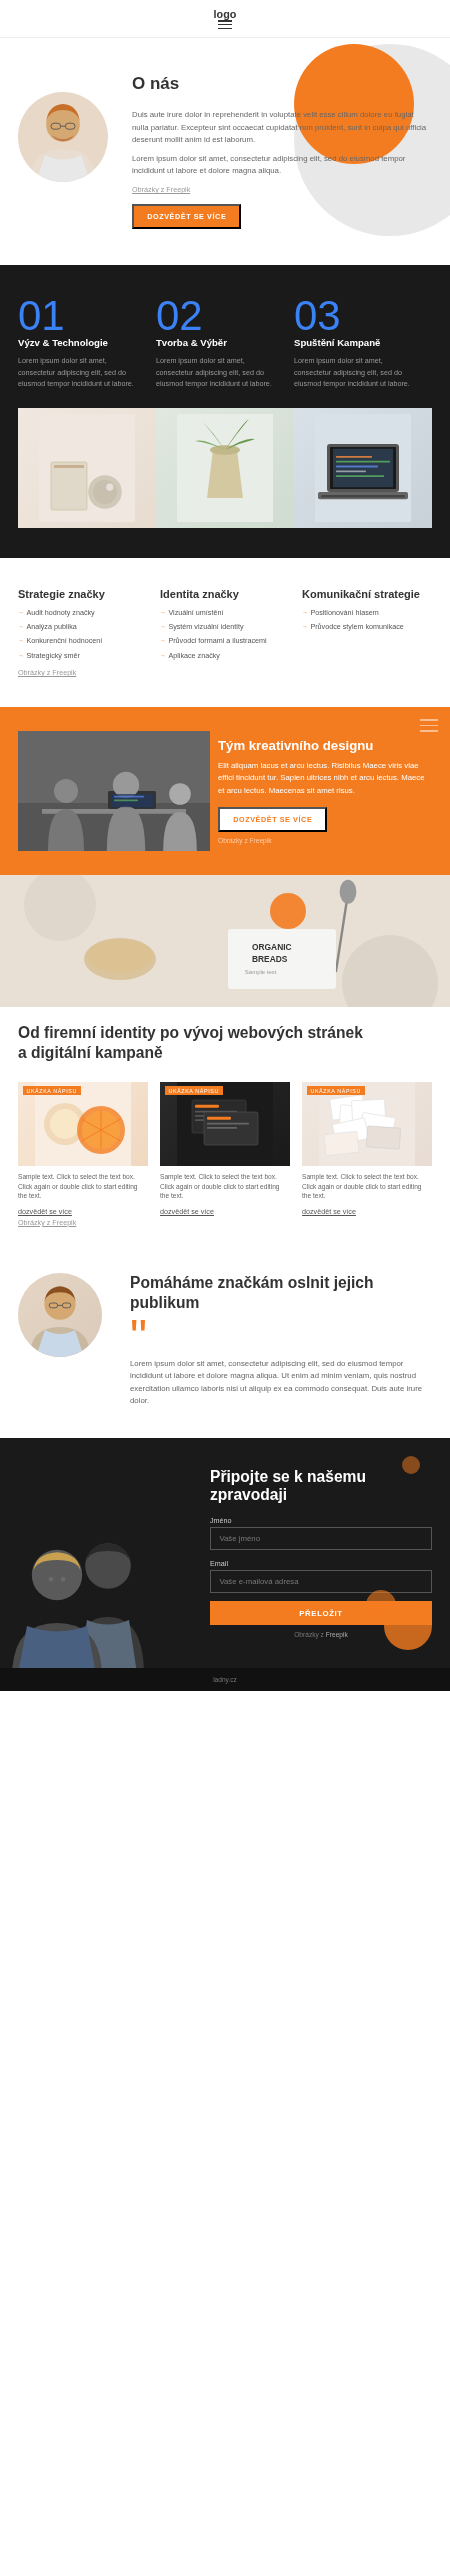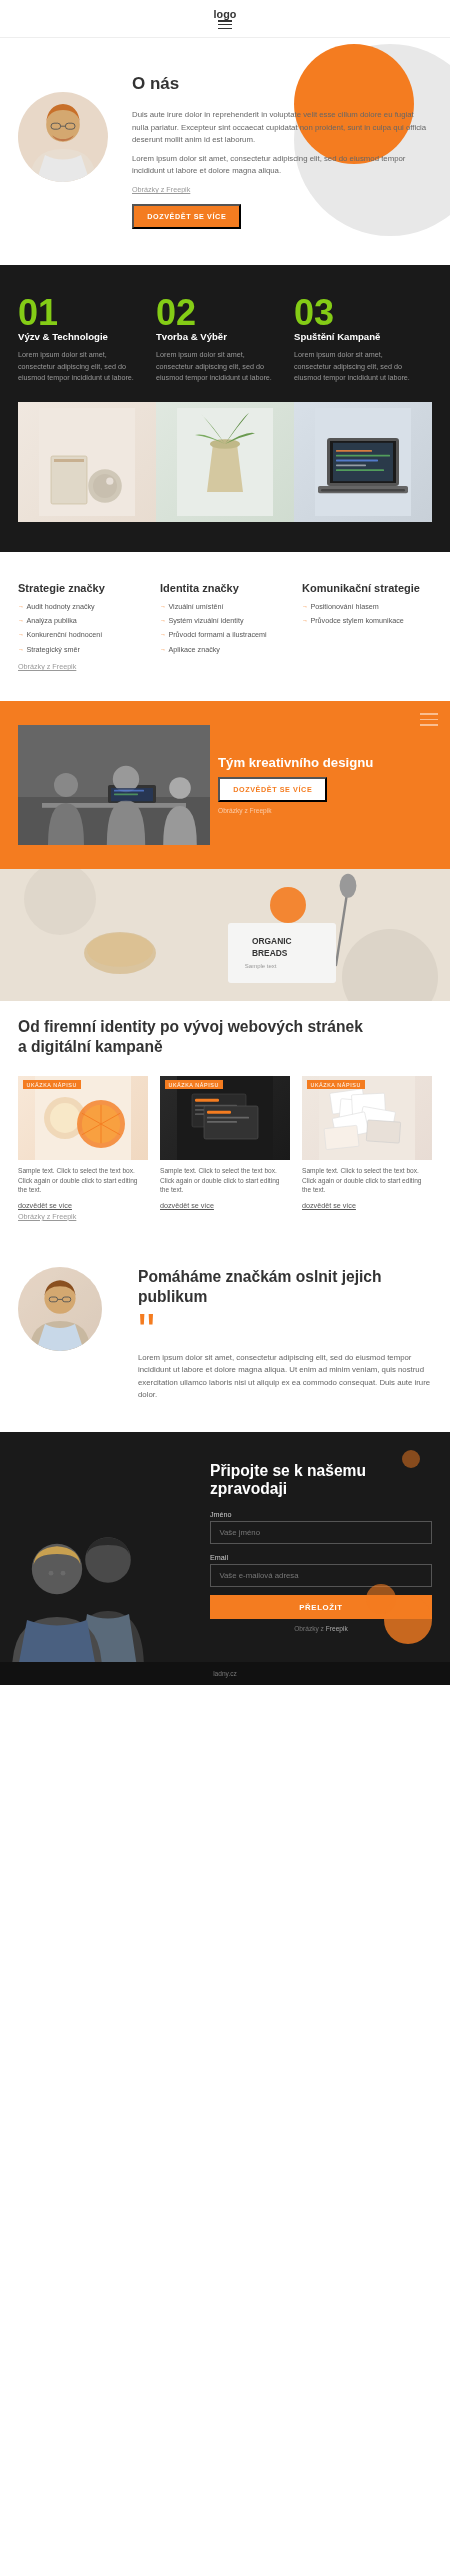--- a/index.html
+++ b/index.html
@@ -46,21 +46,21 @@
     }
 
     
     .steps-section {
       background: #1a1a1a; color: #fff;
       padding: 30px 18px;
     }
     .steps-grid { display: flex; gap: 0; }
     .step-item { flex: 1; padding: 0 12px 0 0; }
     .step-num {
-      font-size: 36px; font-weight: bold; color: #84cc16;
+      font-size: 42px; font-weight: normal; color: #3b82f6;
       line-height: 1;
     }
     .step-title { font-size: 9.6px; font-weight: bold; color: #fff; margin-bottom: 7.2px; }
     .step-desc { font-size: 7.2px; color: #999; line-height: 1.6; }
 
     
     .services-section {
       padding: 30px 18px; background: #fff;
       position: relative;
     }
@@ -137,21 +137,21 @@
       padding: 1.2px 3.6px; position: absolute; top: 4.8px; left: 4.8px;
       text-transform: uppercase; letter-spacing: 0.6px;
     }
     .portfolio-item p { font-size: 6.6px; color: #666; line-height: 1.5; margin-bottom: 3.6px; }
     .portfolio-link { font-size: 7.2px; color: #555; cursor: pointer; text-decoration: underline; }
     .portfolio-bottom-link { font-size: 7.2px; color: #999; text-decoration: underline; margin-top: 9.6px; cursor: pointer; }
 
     
     .brands-section {
       padding: 30px 18px; background: #fff;
-      display: flex; gap: 24px; align-items: flex-start;
+      display: flex; gap: 16px; align-items: flex-start;
     }
     .brands-person {
       width: 96px; flex-shrink: 0;
     }
     .brands-person-circle {
       width: 84px; height: 84px; border-radius: 50%;
       background: linear-gradient(135deg, #e8d8c8 0%, #d8c8b8 100%);
       display: flex; align-items: center; justify-content: center;
       font-size: 30px; color: #c8a888; overflow: hidden;
     }
@@ -384,20 +384,21 @@
         <path d="M242 200 Q242 135 270 135 Q298 135 298 200Z" fill="#999"></path>
 
         <rect x="155" y="105" width="70" height="22" fill="#2a3a5a" opacity="0.8"></rect>
         <rect x="160" y="108" width="50" height="3" fill="rgba(100,150,255,0.6)" rx="1"></rect>
         <rect x="160" y="114" width="40" height="3" fill="rgba(100,200,100,0.6)" rx="1"></rect>
       </svg>
     </div>
   </div>
   <div class="creative-text">
     <h2>Tým kreativního designu</h2>
+    <p>Elit aliquam lacus et arcu lectus. Risibilus Maece viris vlae effici tincidunt tur. Sapien ultrices nibh et arcu lectus. Maece et arcu lectus. Maecenas sit amet risus.</p>
     <button class="btn-white">DOZVĚDĚT SE VÍCE</button>
     <br><a style="font-size:6.6px;color:rgba(255,255,255,0.6);margin-top:4.8px;display:inline-block;">Obrázky z Freepik</a>
   </div>
   <div class="creative-dashes">
     <div class="dash"></div>
     <div class="dash"></div>
     <div class="dash"></div>
   </div>
 </section>
 

